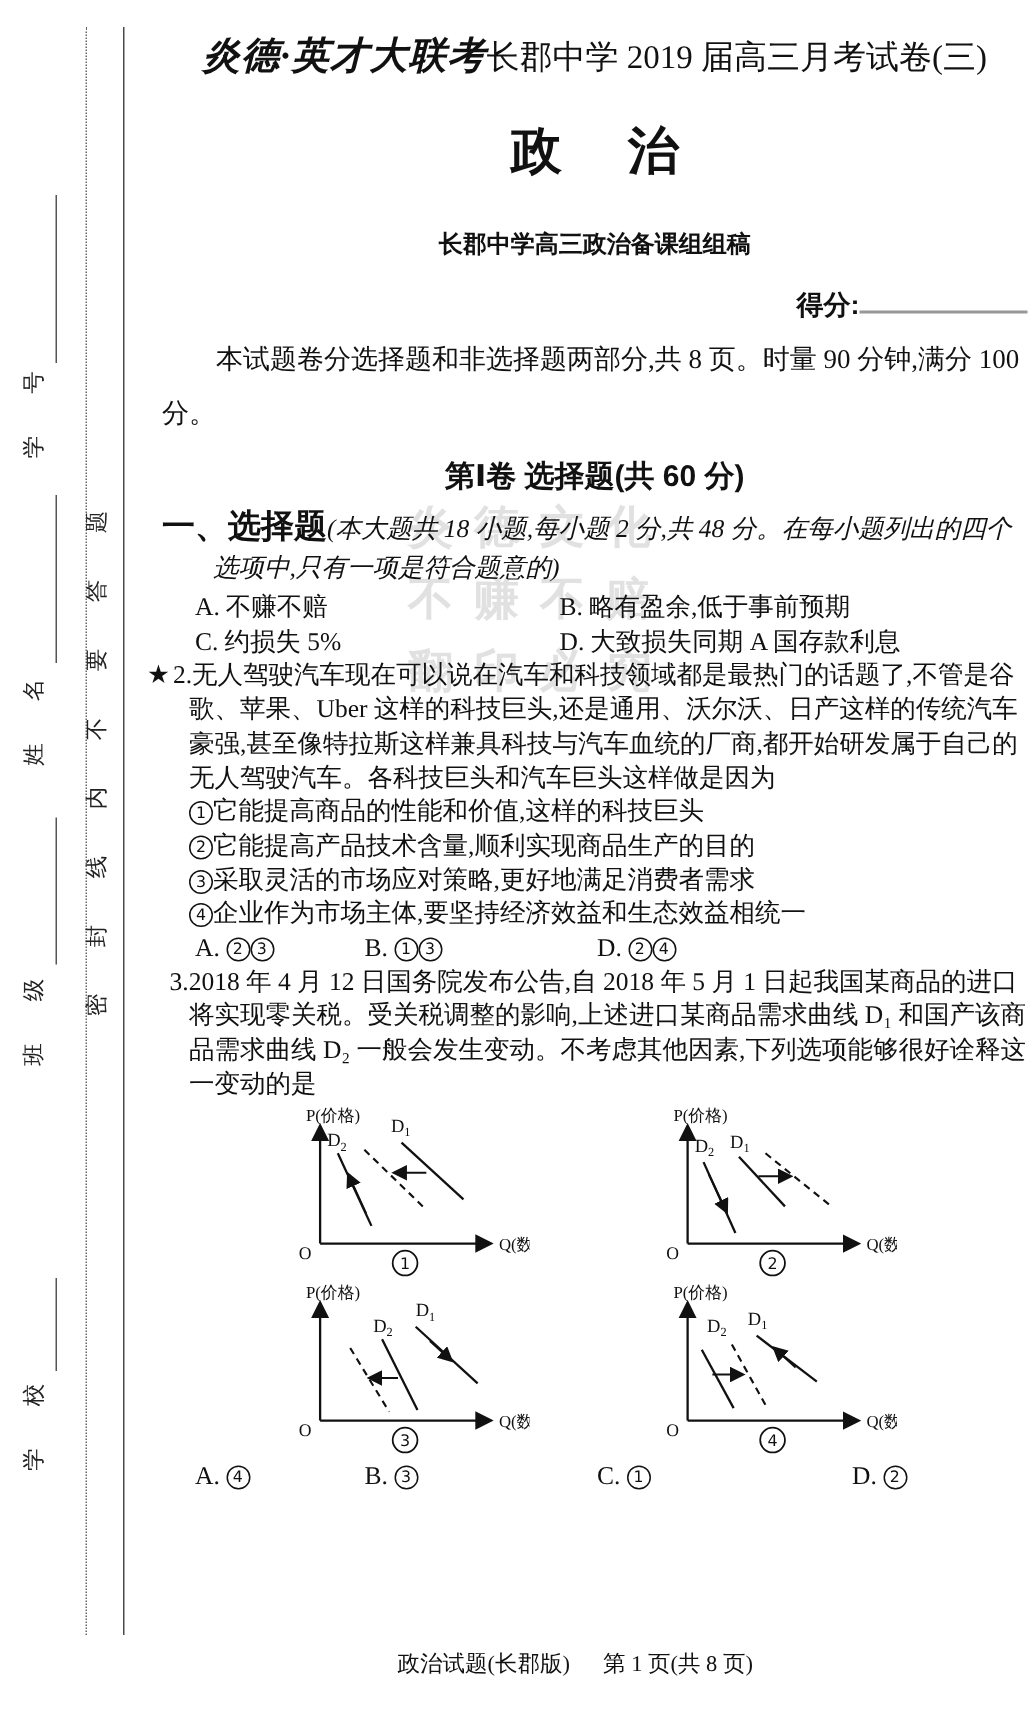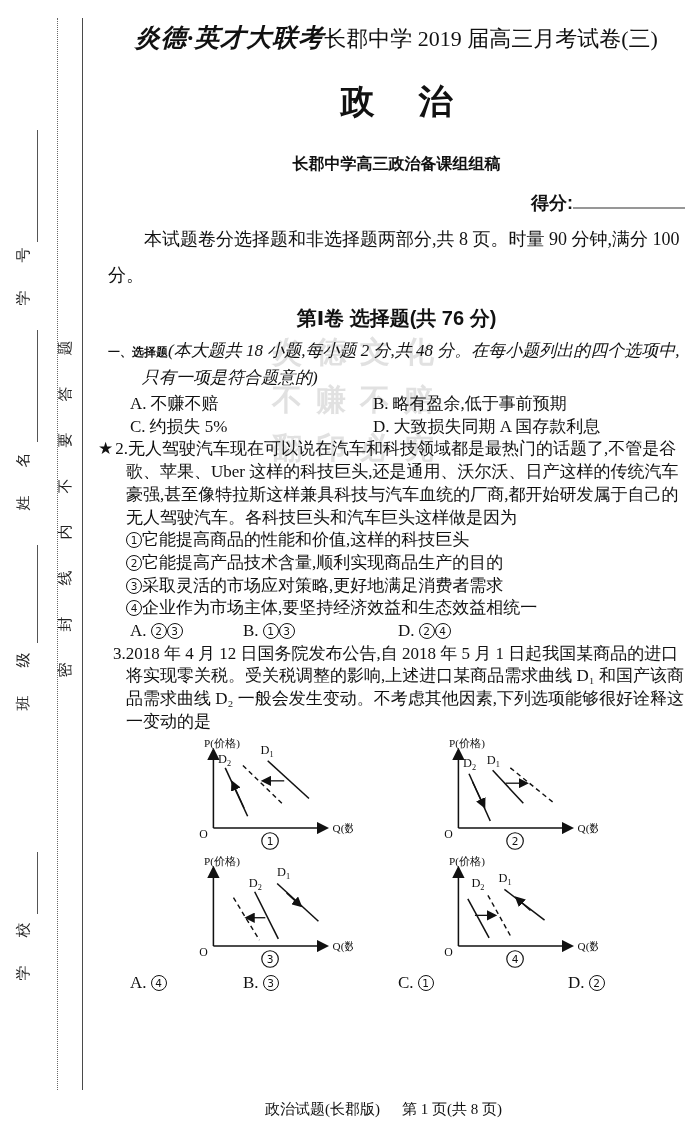--- a/index.html
+++ b/index.html
@@ -29,21 +29,21 @@
   .subject span{letter-spacing:44px;margin-right:-44px;}
   .subtitle{text-align:center;margin-top:30px;font-weight:bold;font-size:16px;line-height:22px;
             font-family:"Liberation Sans","DejaVu Sans",sans-serif;}
   .scorerow{margin-top:16px;text-align:right;height:24px;}
   .scorelabel{font-weight:bold;font-size:18px;font-family:"Liberation Sans",sans-serif;}
   .scoreline{display:inline-block;width:112px;border-bottom:2px solid #979797;height:16px;}
   .intro{margin:6px 0 0;font-size:18px;line-height:36px;text-indent:2em;}
   .sect-title{margin-top:12px;text-align:center;font-weight:bold;font-size:20px;line-height:26px;
               font-family:"Liberation Sans","DejaVu Sans",sans-serif;}
   .bignote{margin-top:7px;font-size:17px;line-height:26px;padding-left:34px;text-indent:-34px;}
-  .bignote b{font-family:"Liberation Sans",sans-serif;font-size:12px;}
+  .bignote b{font-family:"Liberation Sans",sans-serif;font-size:22px;}
   .bignote i{font-style:italic;}
   
   .questions{font-size:17px;line-height:22.7px;margin-top:2px;}
   .q{padding-left:18px;}
   .qnum{margin-left:-13px;}
   .qstar{margin-left:-28px;letter-spacing:2px;}
   .stmt{padding-left:18px;}
   .circ{display:inline-block;width:14px;height:14px;border:1px solid #111;border-radius:50%;
         text-align:center;line-height:14px;font-size:10.5px;vertical-align:1px;
         font-family:"DejaVu Sans",sans-serif;text-indent:0;}
@@ -139,21 +139,21 @@
   </div>
 
   <div class="subtitle">长郡中学高三政治备课组组稿</div>
 
   <div class="scorerow">
     <span class="scorelabel">得分:</span><span class="scoreline"></span>
   </div>
 
   <p class="intro">本试题卷分选择题和非选择题两部分,共 8 页。时量 90 分钟,满分 100 分。</p>
 
-  <div class="sect-title">第Ⅰ卷  选择题(共 76 分)</div>
+  <div class="sect-title">第Ⅰ卷  选择题(共 60 分)</div>
 
   <div class="bignote"><b>一、选择题</b><i>(本大题共 18 小题,每小题 2 分,共 48 分。在每小题列出的四个选项中,只有一项是符合题意的)</i></div>
 
   <div class="questions">
 
     <div class="optrow2">
       <span class="opt"><span class="optlabel">A.</span><span>不赚不赔</span></span>
       <span class="opt"><span class="optlabel">B.</span><span>略有盈余,低于事前预期</span></span>
     </div>
     <div class="optrow2">

